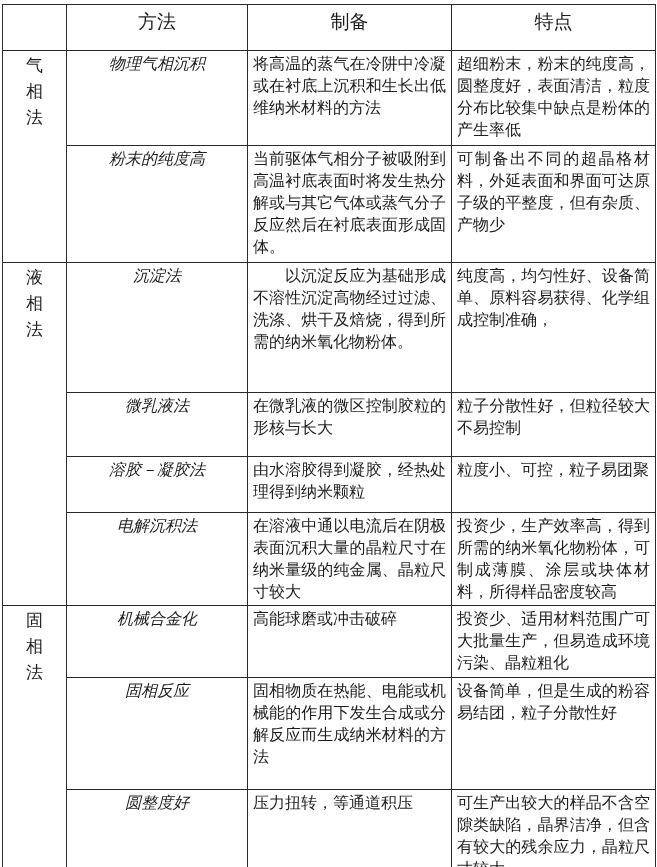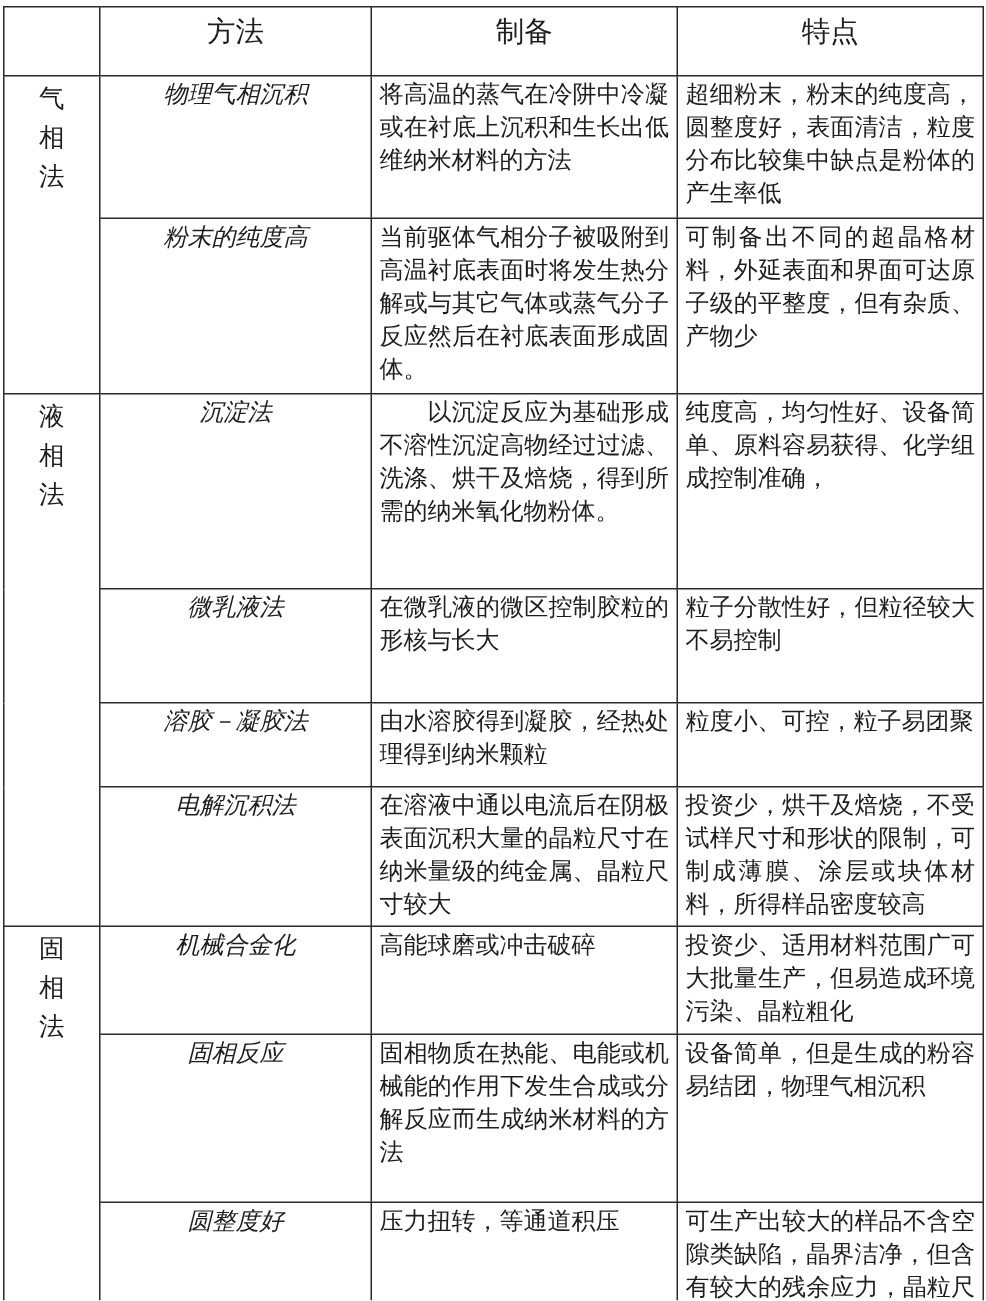--- a/index.html
+++ b/index.html
@@ -107,48 +107,48 @@
     </tr>
 
     <tr style="height:130px">
       <td class="cat-cell" rowspan="4">
         <div class="vtext">液相法</div>
       </td>
       <td class="method-cell">沉淀法</td>
       <td class="prep-cell indent-first">以沉淀反应为基础形成不溶性沉淀高物经过过滤、洗涤、烘干及焙烧，得到所需的纳米氧化物粉体。</td>
       <td class="feat-cell">纯度高，均匀性好、设备简单、原料容易获得、化学组成控制准确，</td>
     </tr>
-    <tr style="height:76px">
+    <tr style="height:64px">
       <td class="method-cell">微乳液法</td>
       <td class="prep-cell">在微乳液的微区控制胶粒的形核与长大</td>
       <td class="feat-cell">粒子分散性好，但粒径较大不易控制</td>
     </tr>
     <tr style="height:56px">
       <td class="method-cell">溶胶－凝胶法</td>
       <td class="prep-cell">由水溶胶得到凝胶，经热处理得到纳米颗粒</td>
       <td class="feat-cell">粒度小、可控，粒子易团聚</td>
     </tr>
     <tr style="height:92px">
       <td class="method-cell">电解沉积法</td>
       <td class="prep-cell">在溶液中通以电流后在阴极表面沉积大量的晶粒尺寸在纳米量级的纯金属、晶粒尺寸较大</td>
-      <td class="feat-cell">投资少，烘干及焙烧，不受试样尺寸和形状的限制，可制成薄膜、涂层或块体材料，所得样品密度较高</td>
+      <td class="feat-cell">投资少，生产效率高，得到所需的纳米氧化物粉体，可制成薄膜、涂层或块体材料，所得样品密度较高</td>
     </tr>
 
     <tr style="height:72px">
       <td class="cat-cell" rowspan="3">
         <div class="vtext">固相法</div>
       </td>
       <td class="method-cell">机械合金化</td>
       <td class="prep-cell">高能球磨或冲击破碎</td>
       <td class="feat-cell">投资少、适用材料范围广可大批量生产，但易造成环境污染、晶粒粗化</td>
     </tr>
     <tr style="height:112px">
       <td class="method-cell">固相反应</td>
       <td class="prep-cell">固相物质在热能、电能或机械能的作用下发生合成或分解反应而生成纳米材料的方法</td>
-      <td class="feat-cell">设备简单，但是生成的粉容易结团，物理气相沉积</td>
+      <td class="feat-cell">设备简单，但是生成的粉容易结团，粒子分散性好</td>
     </tr>
     <tr style="height:92px">
       <td class="method-cell">圆整度好</td>
       <td class="prep-cell">压力扭转，等通道积压</td>
       <td class="feat-cell">可生产出较大的样品不含空隙类缺陷，晶界洁净，但含有较大的残余应力，晶粒尺寸较大</td>
     </tr>
   </tbody>
     </table>
 </div>
 

